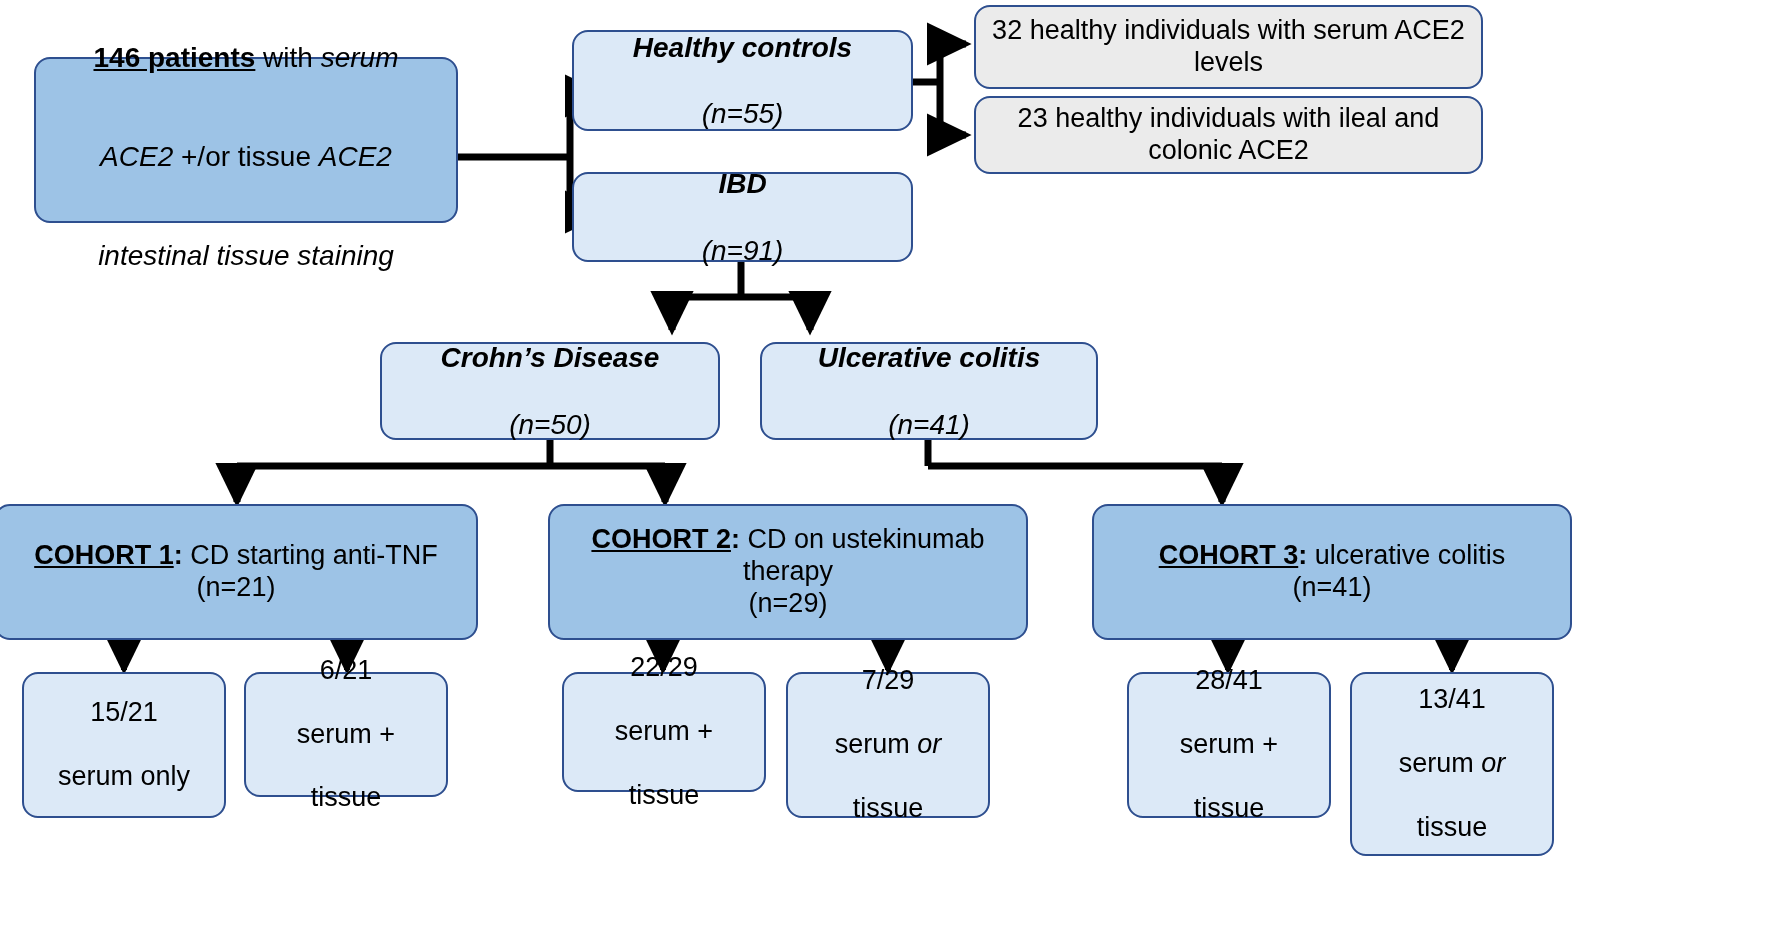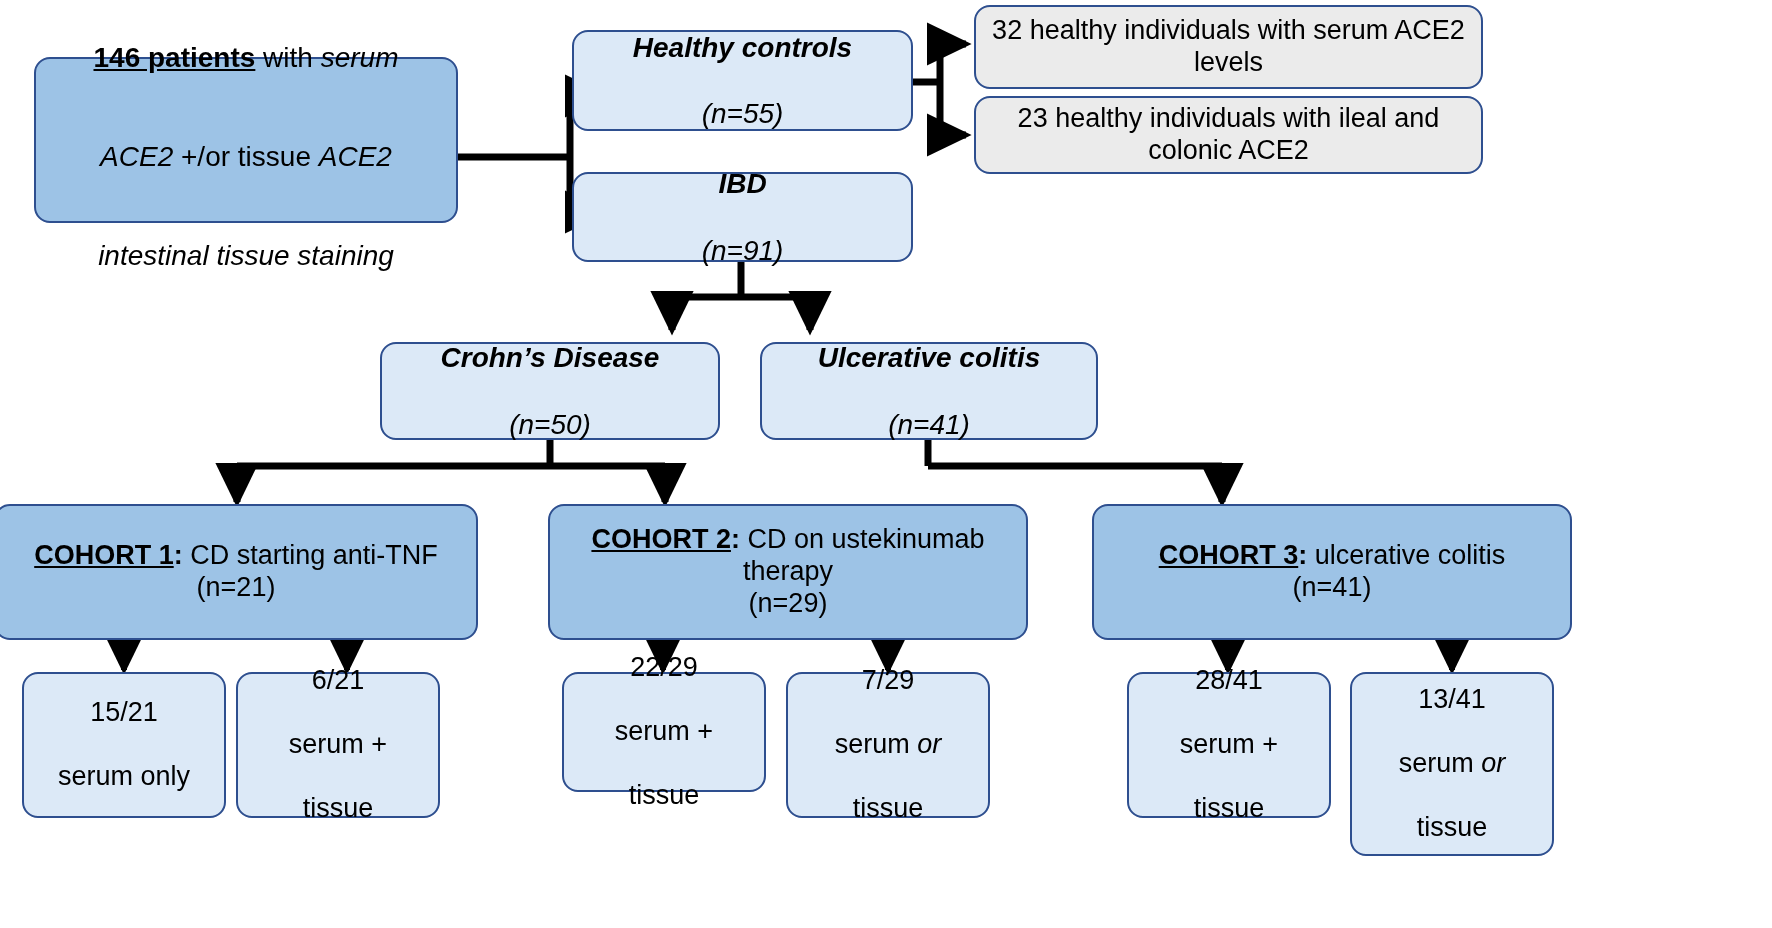--- a/index.html
+++ b/index.html
@@ -195,21 +195,21 @@
     </span>
   </div>
 
   <div class="node fill-light sz-27 t-normal" style="left:22px; top:672px; width:204px; height:146px;">
     <span class="txt">
       <span class="root-line">15/21</span>
       <span class="root-line">serum only</span>
     </span>
   </div>
 
-  <div class="node fill-light sz-27 t-normal" style="left:236px; top:672px; width:204px; height:146px;">
+  <div class="node fill-light sz-27 t-normal" style="left:244px; top:672px; width:204px; height:125px;">
     <span class="txt">
       <span class="root-line">6/21</span>
       <span class="root-line"><span>serum + </span></span>
       <span class="root-line">tissue</span>
     </span>
   </div>
 
   <div class="node fill-light sz-27 t-normal" style="left:562px; top:672px; width:204px; height:120px;">
     <span class="txt">
       <span class="root-line">22/29</span>

